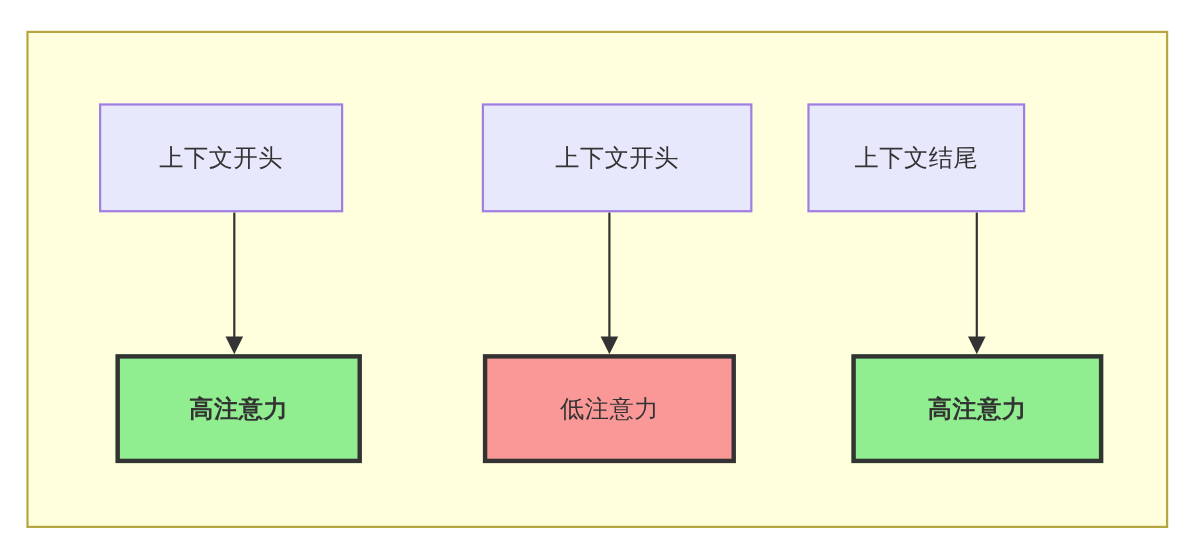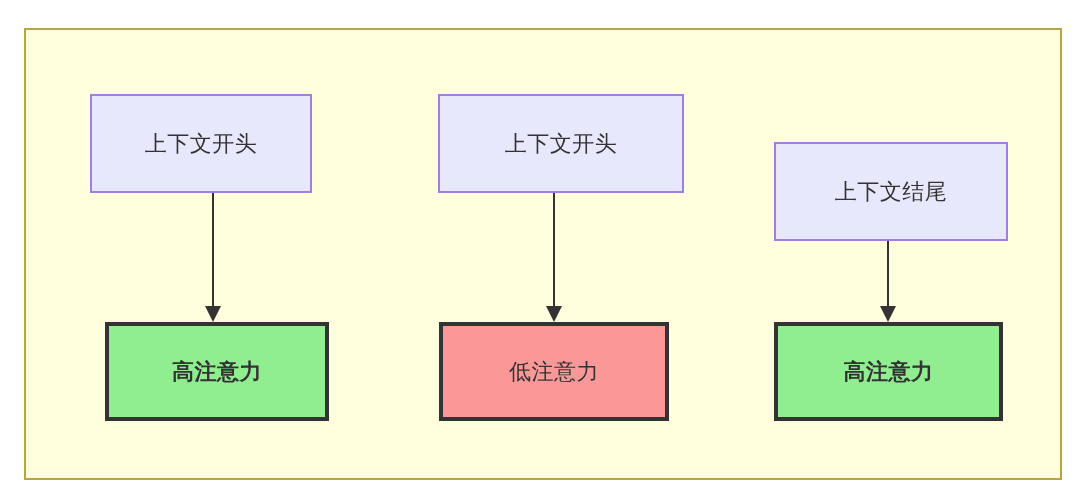--- a/index.html
+++ b/index.html
@@ -71,21 +71,21 @@
   }
 
   .node-low {
     background: #fa9898;
     border: 4px solid #333333;
   }
 
   
   .top-1 { left: 64px;  top: 64px; width: 222px; height: 99px; }
   .top-2 { left: 412px; top: 64px; width: 246px; height: 99px; }
-  .top-3 { left: 748px; top: 64px; width: 234px; height: 99px; margin-top: 48px; }
+  .top-3 { left: 708px; top: 64px; width: 198px; height: 99px; }
 
   
   .bot-1 { left: 79px;  top: 292px; width: 224px; height: 99px; }
   .bot-2 { left: 413px; top: 292px; width: 230px; height: 99px; font-family: Liberation Mono, monospace; }
   .bot-3 { left: 748px; top: 292px; width: 229px; height: 99px; }
 
   
   .arrow-svg {
     position: absolute;
     left: 0;

